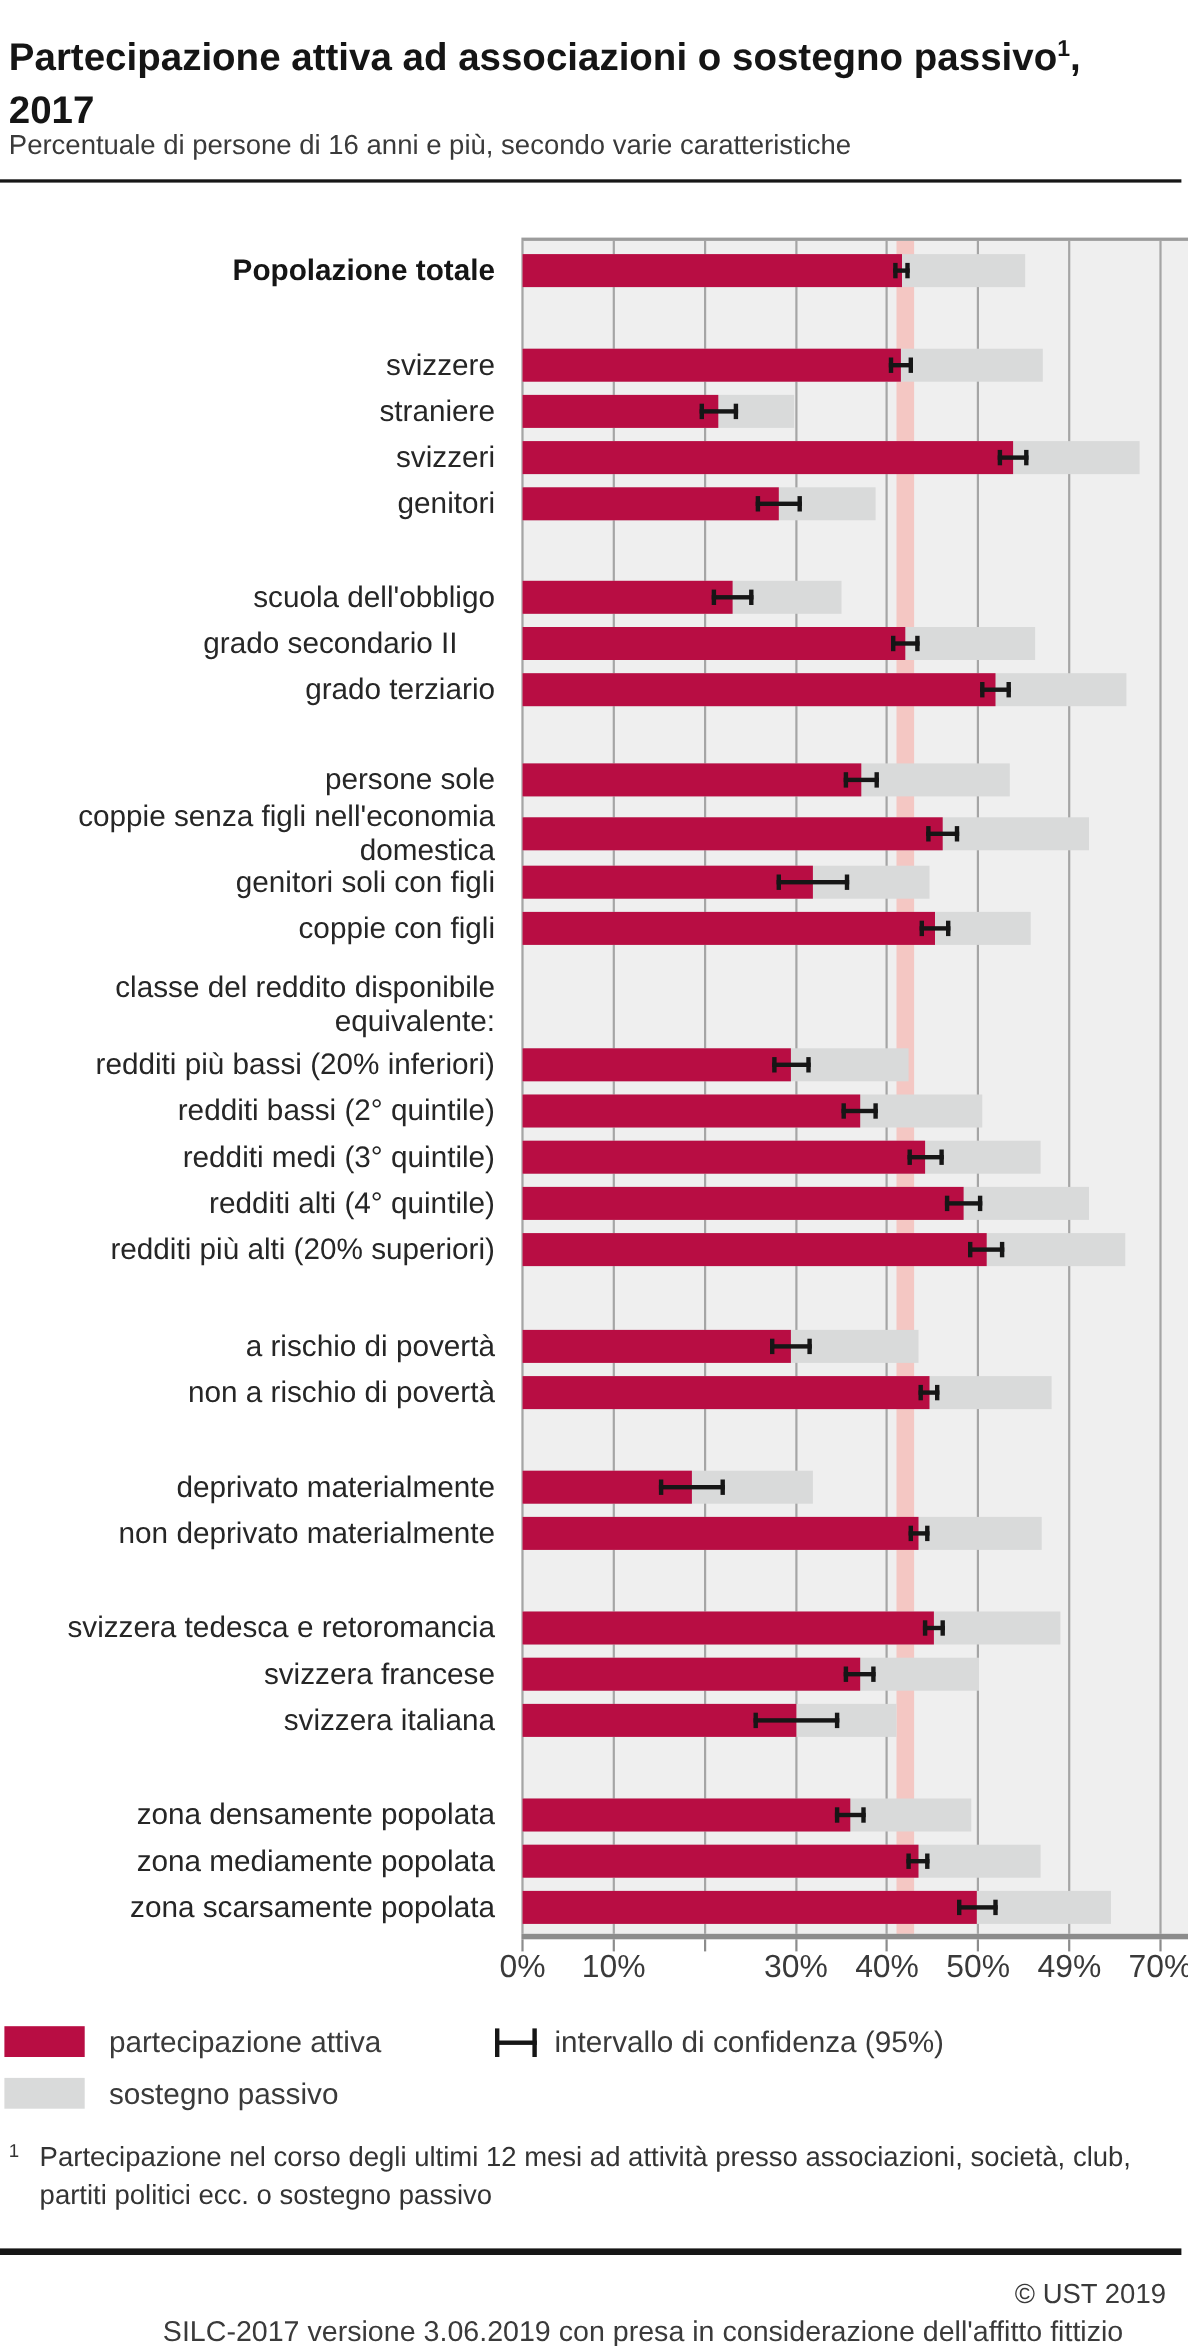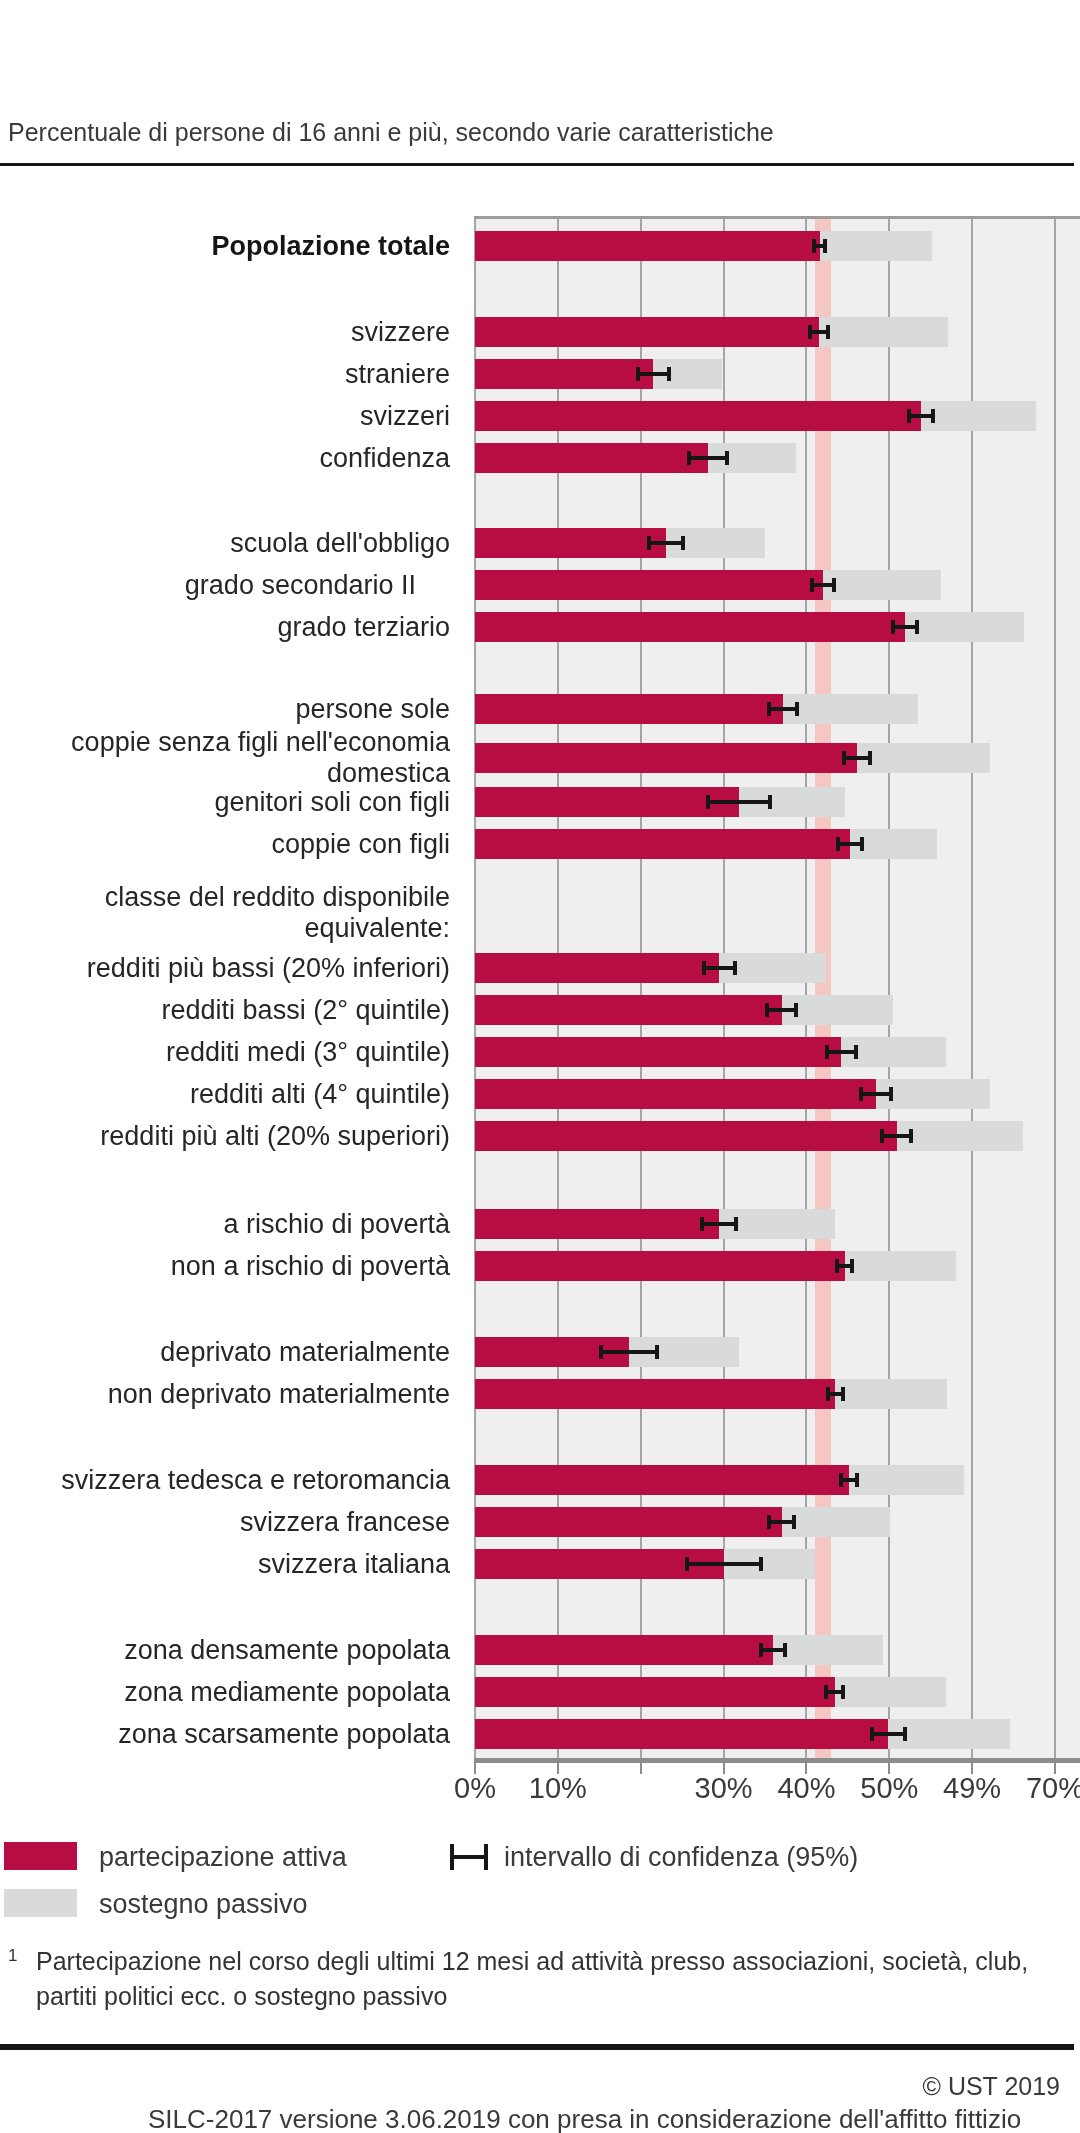--- a/index.html
+++ b/index.html
@@ -59,20 +59,21 @@
   }
   .source-line1{position:absolute;left:8px;top:2072px;font-size:25px;color:#3a3a3a;white-space:nowrap;}
   .source-line2{position:absolute;left:148px;top:2104px;font-size:26px;color:#3a3a3a;white-space:nowrap;}
   .copyright{position:absolute;right:20px;top:2072px;font-size:25px;color:#3a3a3a;}
 </style>
 </head>
 <body>
 
 <div class="page">
 
+  <h1 class="title"><span>Partecipazione attiva ad associazioni o sostegno passivo</span><sup>1</sup><span>, 2017</span></h1>
 
   <div class="subtitle">Percentuale di persone di 16 anni e più, secondo varie caratteristiche</div>
 
   <div class="rule-top"></div>
 
   <div id="chart">
       <div class="plot-bg" style="left: 474px; top: 219px; width: 606px; height: 1539px;"></div>
       <div class="plot-border-top" style="left: 474px; top: 216px; width: 606px; height: 3px;"></div>
       <div class="plot-border-bottom" style="left: 474px; top: 1758px; width: 606px; height: 5px;"></div>
       <div class="gridline" style="left: 474px; top: 219px; height: 1539px;"></div>
@@ -109,21 +110,21 @@
       <div class="bar-active" style="left: 475px; top: 317px; width: 343.857px; height: 30px; background: rgb(184, 13, 67);"></div>
       <div class="ebar" style="left: 808.086px; top: 330px; width: 21.5429px; background: rgb(22, 22, 22);"></div>
       <div class="row-label" style="right: 630px; top: 374px;">straniere</div>
       <div class="bar-passive" style="left: 475px; top: 359px; width: 246.914px; height: 30px; background: rgb(217, 218, 218);"></div>
       <div class="bar-active" style="left: 475px; top: 359px; width: 178.143px; height: 30px; background: rgb(184, 13, 67);"></div>
       <div class="ebar" style="left: 635.743px; top: 372px; width: 34.8px; background: rgb(22, 22, 22);"></div>
       <div class="row-label" style="right: 630px; top: 416px;">svizzeri</div>
       <div class="bar-passive" style="left: 475px; top: 401px; width: 560.943px; height: 30px; background: rgb(217, 218, 218);"></div>
       <div class="bar-active" style="left: 475px; top: 401px; width: 445.771px; height: 30px; background: rgb(184, 13, 67);"></div>
       <div class="ebar" style="left: 906.686px; top: 414px; width: 28.1714px; background: rgb(22, 22, 22);"></div>
-      <div class="row-label" style="right: 630px; top: 458px;">confidenza</div>
+      <div class="row-label" style="right: 630px; top: 458px;">genitori</div>
       <div class="bar-passive" style="left: 475px; top: 443px; width: 320.657px; height: 30px; background: rgb(217, 218, 218);"></div>
       <div class="bar-active" style="left: 475px; top: 443px; width: 232.829px; height: 30px; background: rgb(184, 13, 67);"></div>
       <div class="ebar" style="left: 687.114px; top: 456px; width: 41.4286px; background: rgb(22, 22, 22);"></div>
       <div class="row-label" style="right: 630px; top: 543px;">scuola dell'obbligo</div>
       <div class="bar-passive" style="left: 475px; top: 528px; width: 290px; height: 30px; background: rgb(217, 218, 218);"></div>
       <div class="bar-active" style="left: 475px; top: 528px; width: 190.571px; height: 30px; background: rgb(184, 13, 67);"></div>
       <div class="ebar" style="left: 646.514px; top: 541px; width: 38.1143px; background: rgb(22, 22, 22);"></div>
       <div class="row-label" style="right: 664px; top: 585px;">grado secondario II</div>
       <div class="bar-passive" style="left: 475px; top: 570px; width: 465.657px; height: 30px; background: rgb(217, 218, 218);"></div>
       <div class="bar-active" style="left: 475px; top: 570px; width: 348px; height: 30px; background: rgb(184, 13, 67);"></div>

